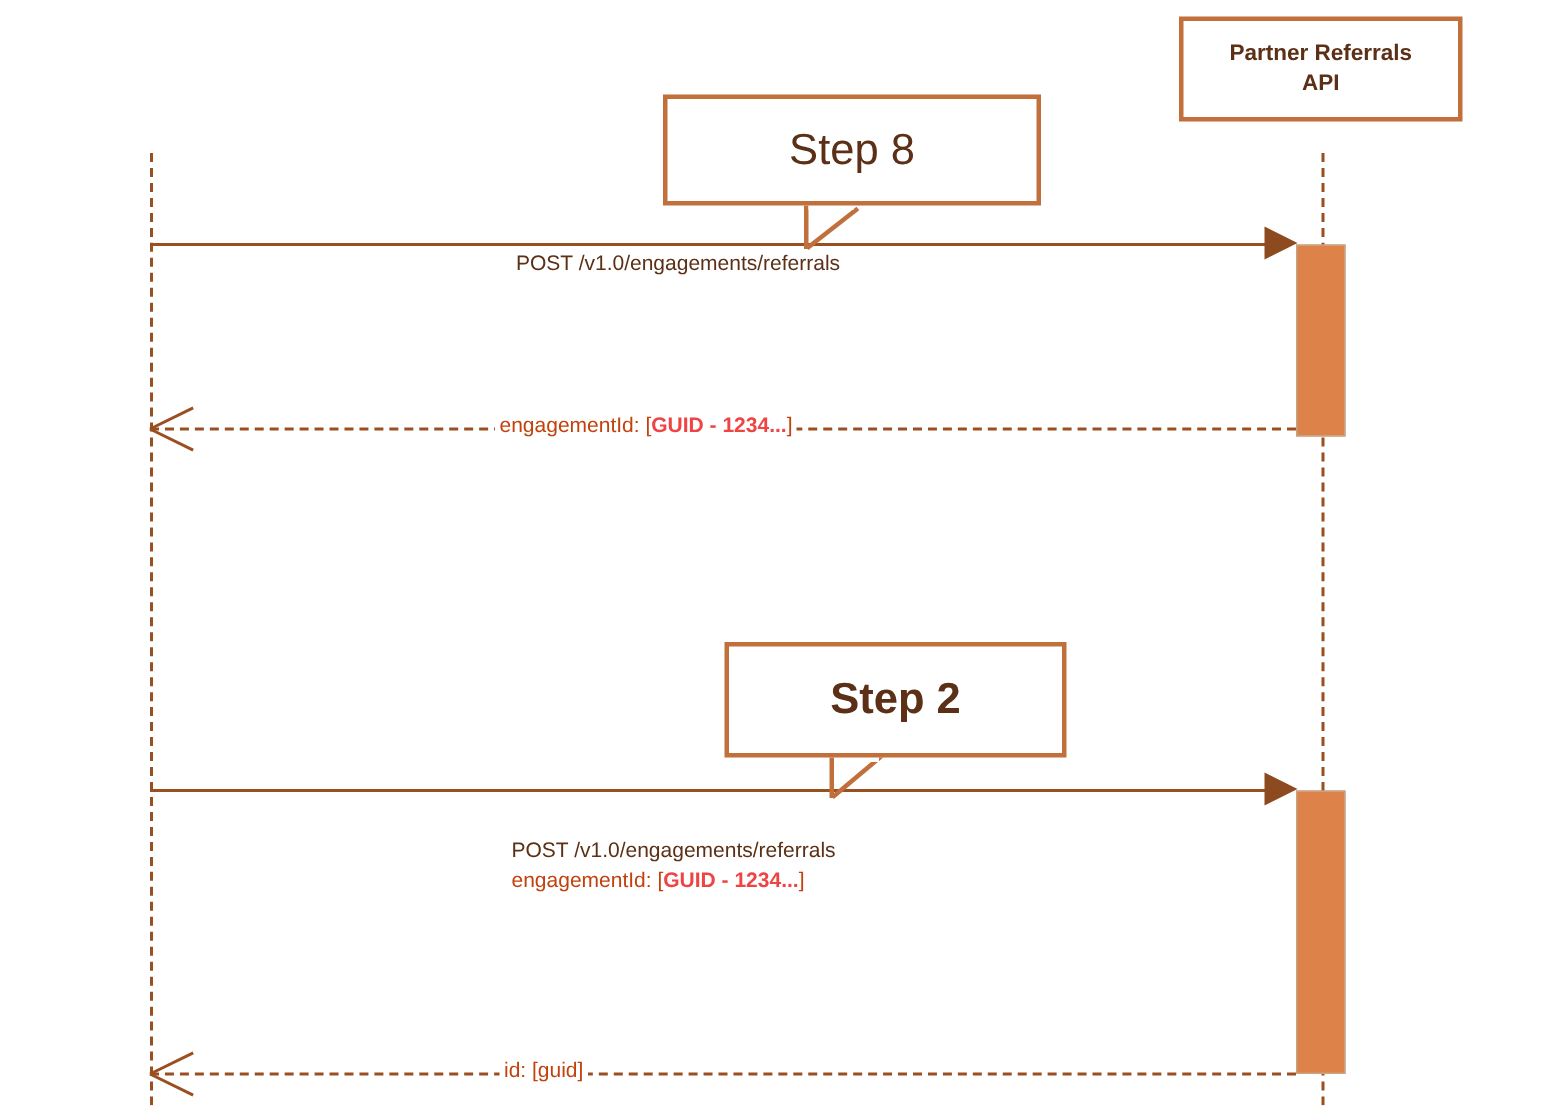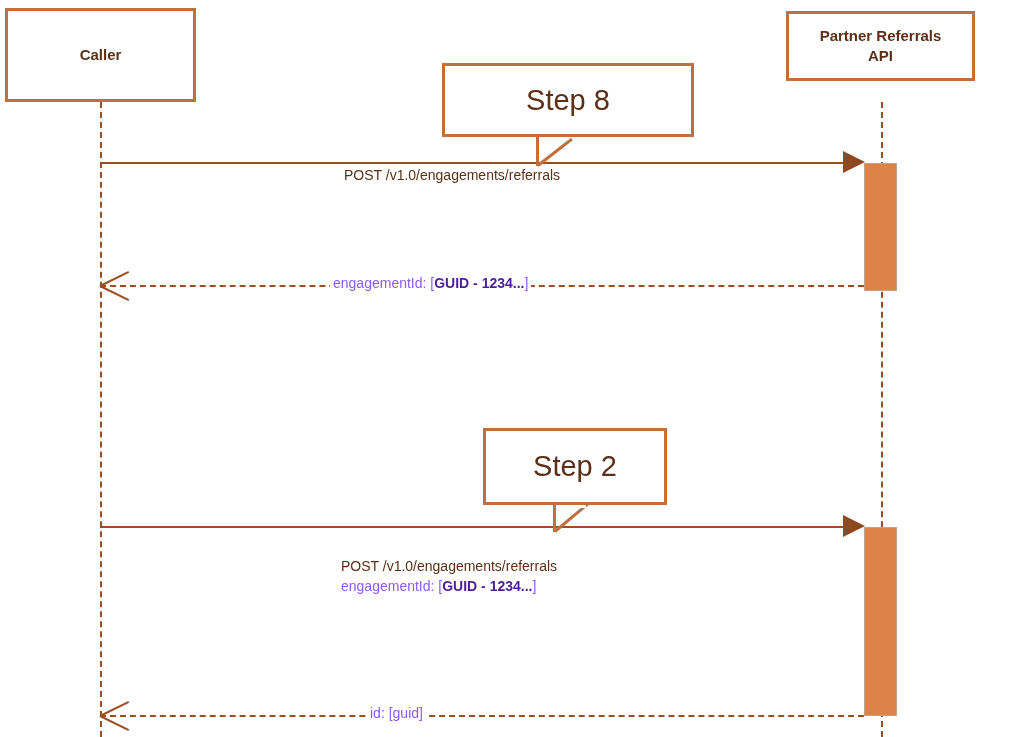--- a/index.html
+++ b/index.html
@@ -103,28 +103,28 @@
   #arrowopen-res2 { left: 100px; top: 700px; }
 
   
   .msg-label {
     position: absolute;
     font-size: 14px;
     line-height: 1.42;
     white-space: nowrap;
     color: #5B3016;
   }
-  .msg-label .gray { color: #8b5cf6; }
-  .msg-label .guid { color: #4c1d95; font-weight: bold; margin-top: 28px; }
+  .msg-label .gray { color: #c2410c; }
+  .msg-label .guid { color: #ef4444; font-weight: bold; margin-top: 28px; }
   .msg-label .bg   { background: #ffffff; padding: 0 3px; }
 
   #label-req1 { left: 341px; top: 166px; }
   #label-res1 { left: 330px; top: 274px; }
   #label-req2 { left: 341px; top: 557px; }
-  #label-res2 { left: 333px; top: 704px; margin-left: 34px; }
+  #label-res2 { left: 333px; top: 704px; }
 
   
   .callout {
     position: absolute;
   }
   .callout-box {
     position: absolute;
     box-sizing: border-box;
     border: 3px solid #C1703C;
     background: #ffffff;
@@ -149,33 +149,30 @@
   .callout-tail .mask {
     position: absolute;
     background: #ffffff;
   }
 
   #callout-step1 .callout-box { left: 442px; top: 63px;  width: 252px; height: 74px; }
   #callout-step1 .tail-mask   { left: 539px; top: 134px; width: 30px;  height: 6px; }
   #callout-step1 .tail-v      { left: 536px; top: 134px; height: 32px; }
   #callout-step1 .tail-d      { left: 538px; top: 164px; width: 43px; transform: rotate(-38deg); }
 
-  #callout-step2 .callout-box { left: 483px; top: 428px; width: 184px; height: 77px; }
+  #callout-step2 .callout-box { left: 483px; top: 428px; width: 228px; height: 77px; font-weight: bold; }
   #callout-step2 .tail-mask   { left: 556px; top: 502px; width: 30px;  height: 6px; }
   #callout-step2 .tail-v      { left: 553px; top: 502px; height: 30px; }
   #callout-step2 .tail-d      { left: 555px; top: 530px; width: 45px; transform: rotate(-40deg); }
 </style>
 </head>
 <body>
 
 <div id="canvas">
 
-  <div class="participant" id="participant-caller">
-    <span>Caller</span>
-  </div>
 
   <div class="participant" id="participant-api">
     <span>
       <span>Partner Referrals</span><br>
       <span>API</span>
     </span>
   </div>
 
   <div class="lifeline" id="lifeline-caller"></div>
   <div class="lifeline" id="lifeline-api"></div>

